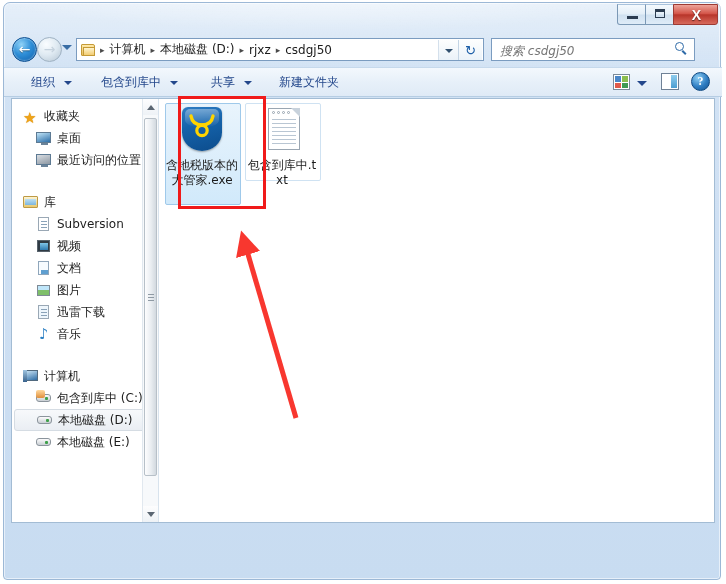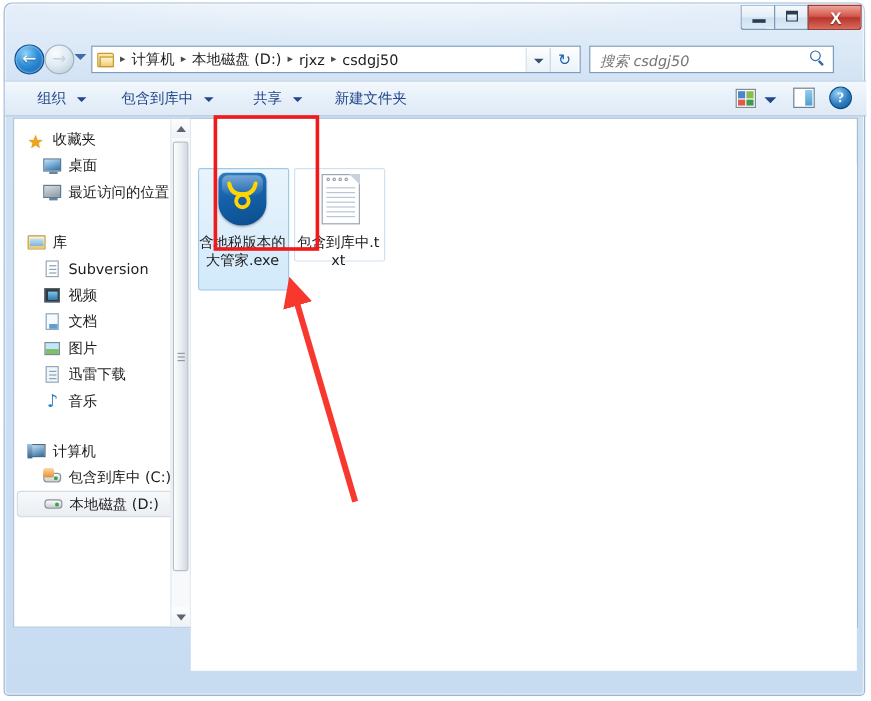--- a/index.html
+++ b/index.html
@@ -583,21 +583,20 @@
     box-shadow: 0 3px 0 #8f9aa4, 0 6px 0 #8f9aa4;
   }
 
   
   #content-pane {
     position: relative;
     flex: 1;
     height: 100%;
     background: #ffffff;
     overflow: hidden;
-    margin-top: 37px;
   }
   .file-item {
     position: absolute;
     width: 72px;
     text-align: center;
     cursor: default;
   }
   .file-item .icon-slot {
     width: 48px; height: 48px;
     margin: 0 auto 3px auto;
@@ -897,20 +896,26 @@
               <span class="ic-drive ic-drive-sys"></span>
             </span>
           <span class="nav-label">包含到库中 (C:)</span>
         </div>
         <div class="nav-row indent selected">
           <span class="nav-icon">
               <span class="ic-drive"></span>
             </span>
           <span class="nav-label">本地磁盘 (D:)</span>
         </div>
+        <div class="nav-row indent">
+          <span class="nav-icon">
+              <span class="ic-drive"></span>
+            </span>
+          <span class="nav-label">本地磁盘 (E:)</span>
+        </div>
       </div>
 
       <div id="nav-scrollbar">
         <div class="sb-arrow up"></div>
         <div id="nav-sb-thumb"></div>
         <div class="sb-arrow down"></div>
       </div>
     </div>
 
     <div id="content-pane">

